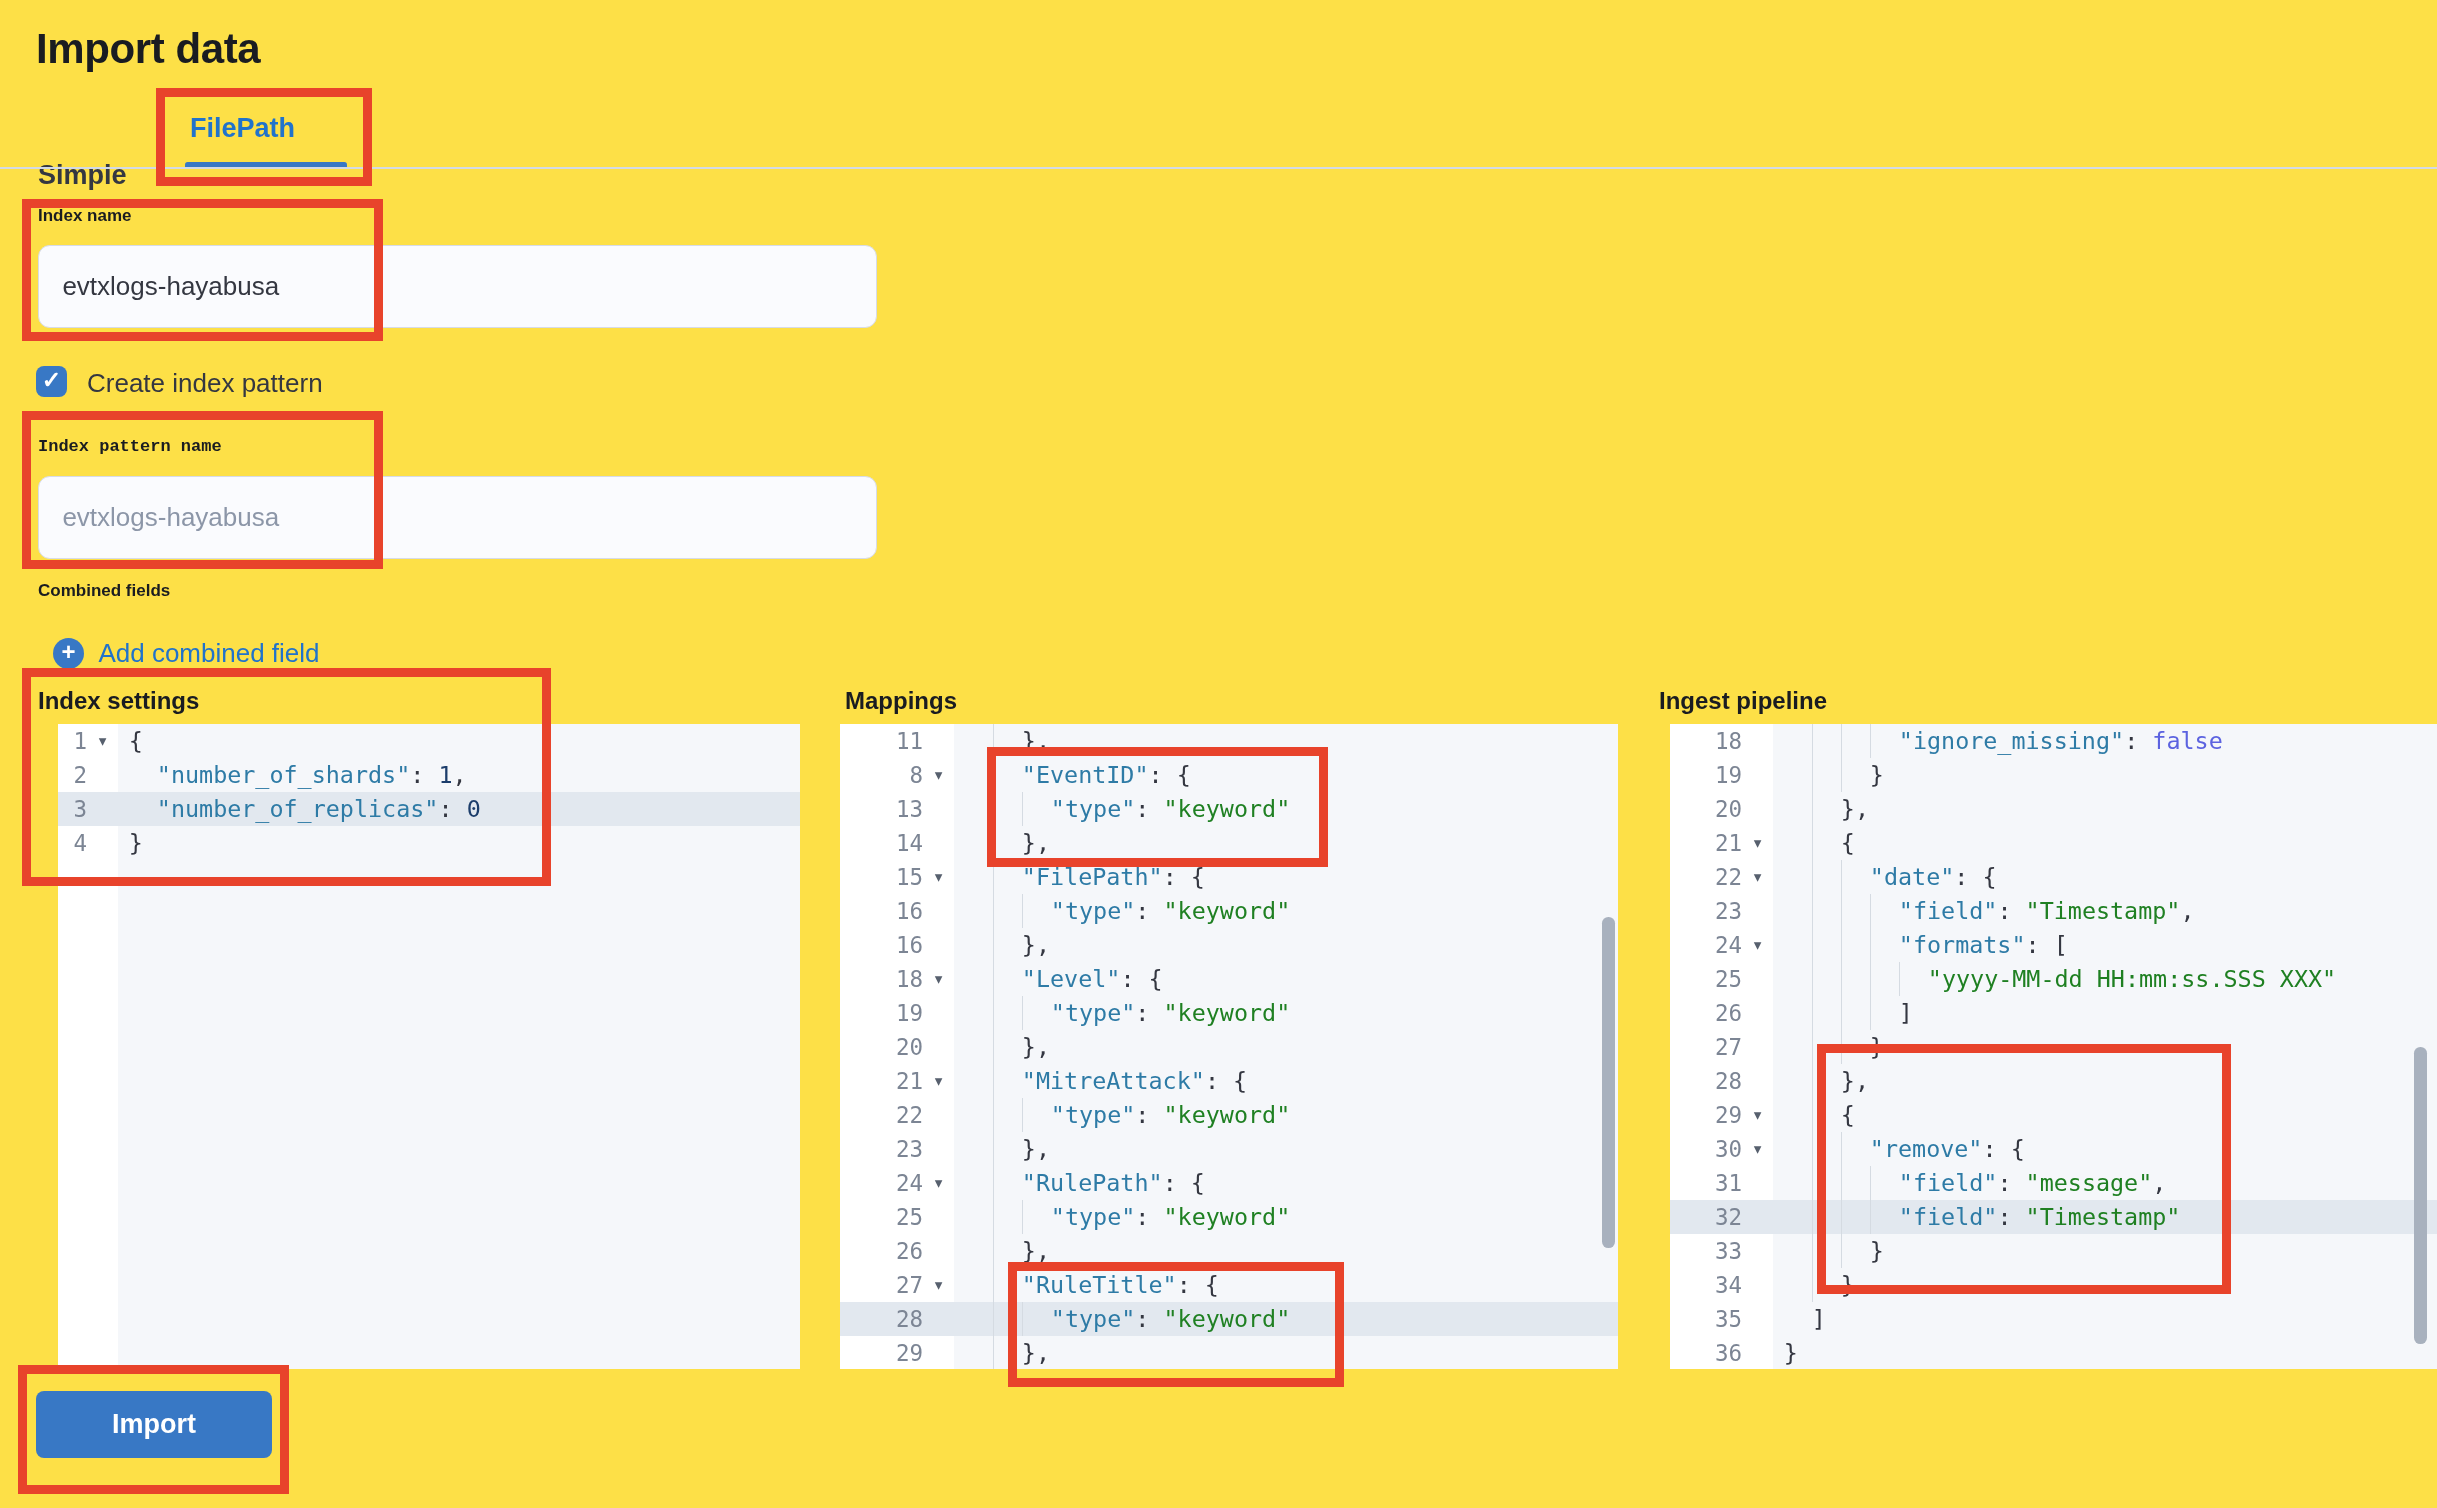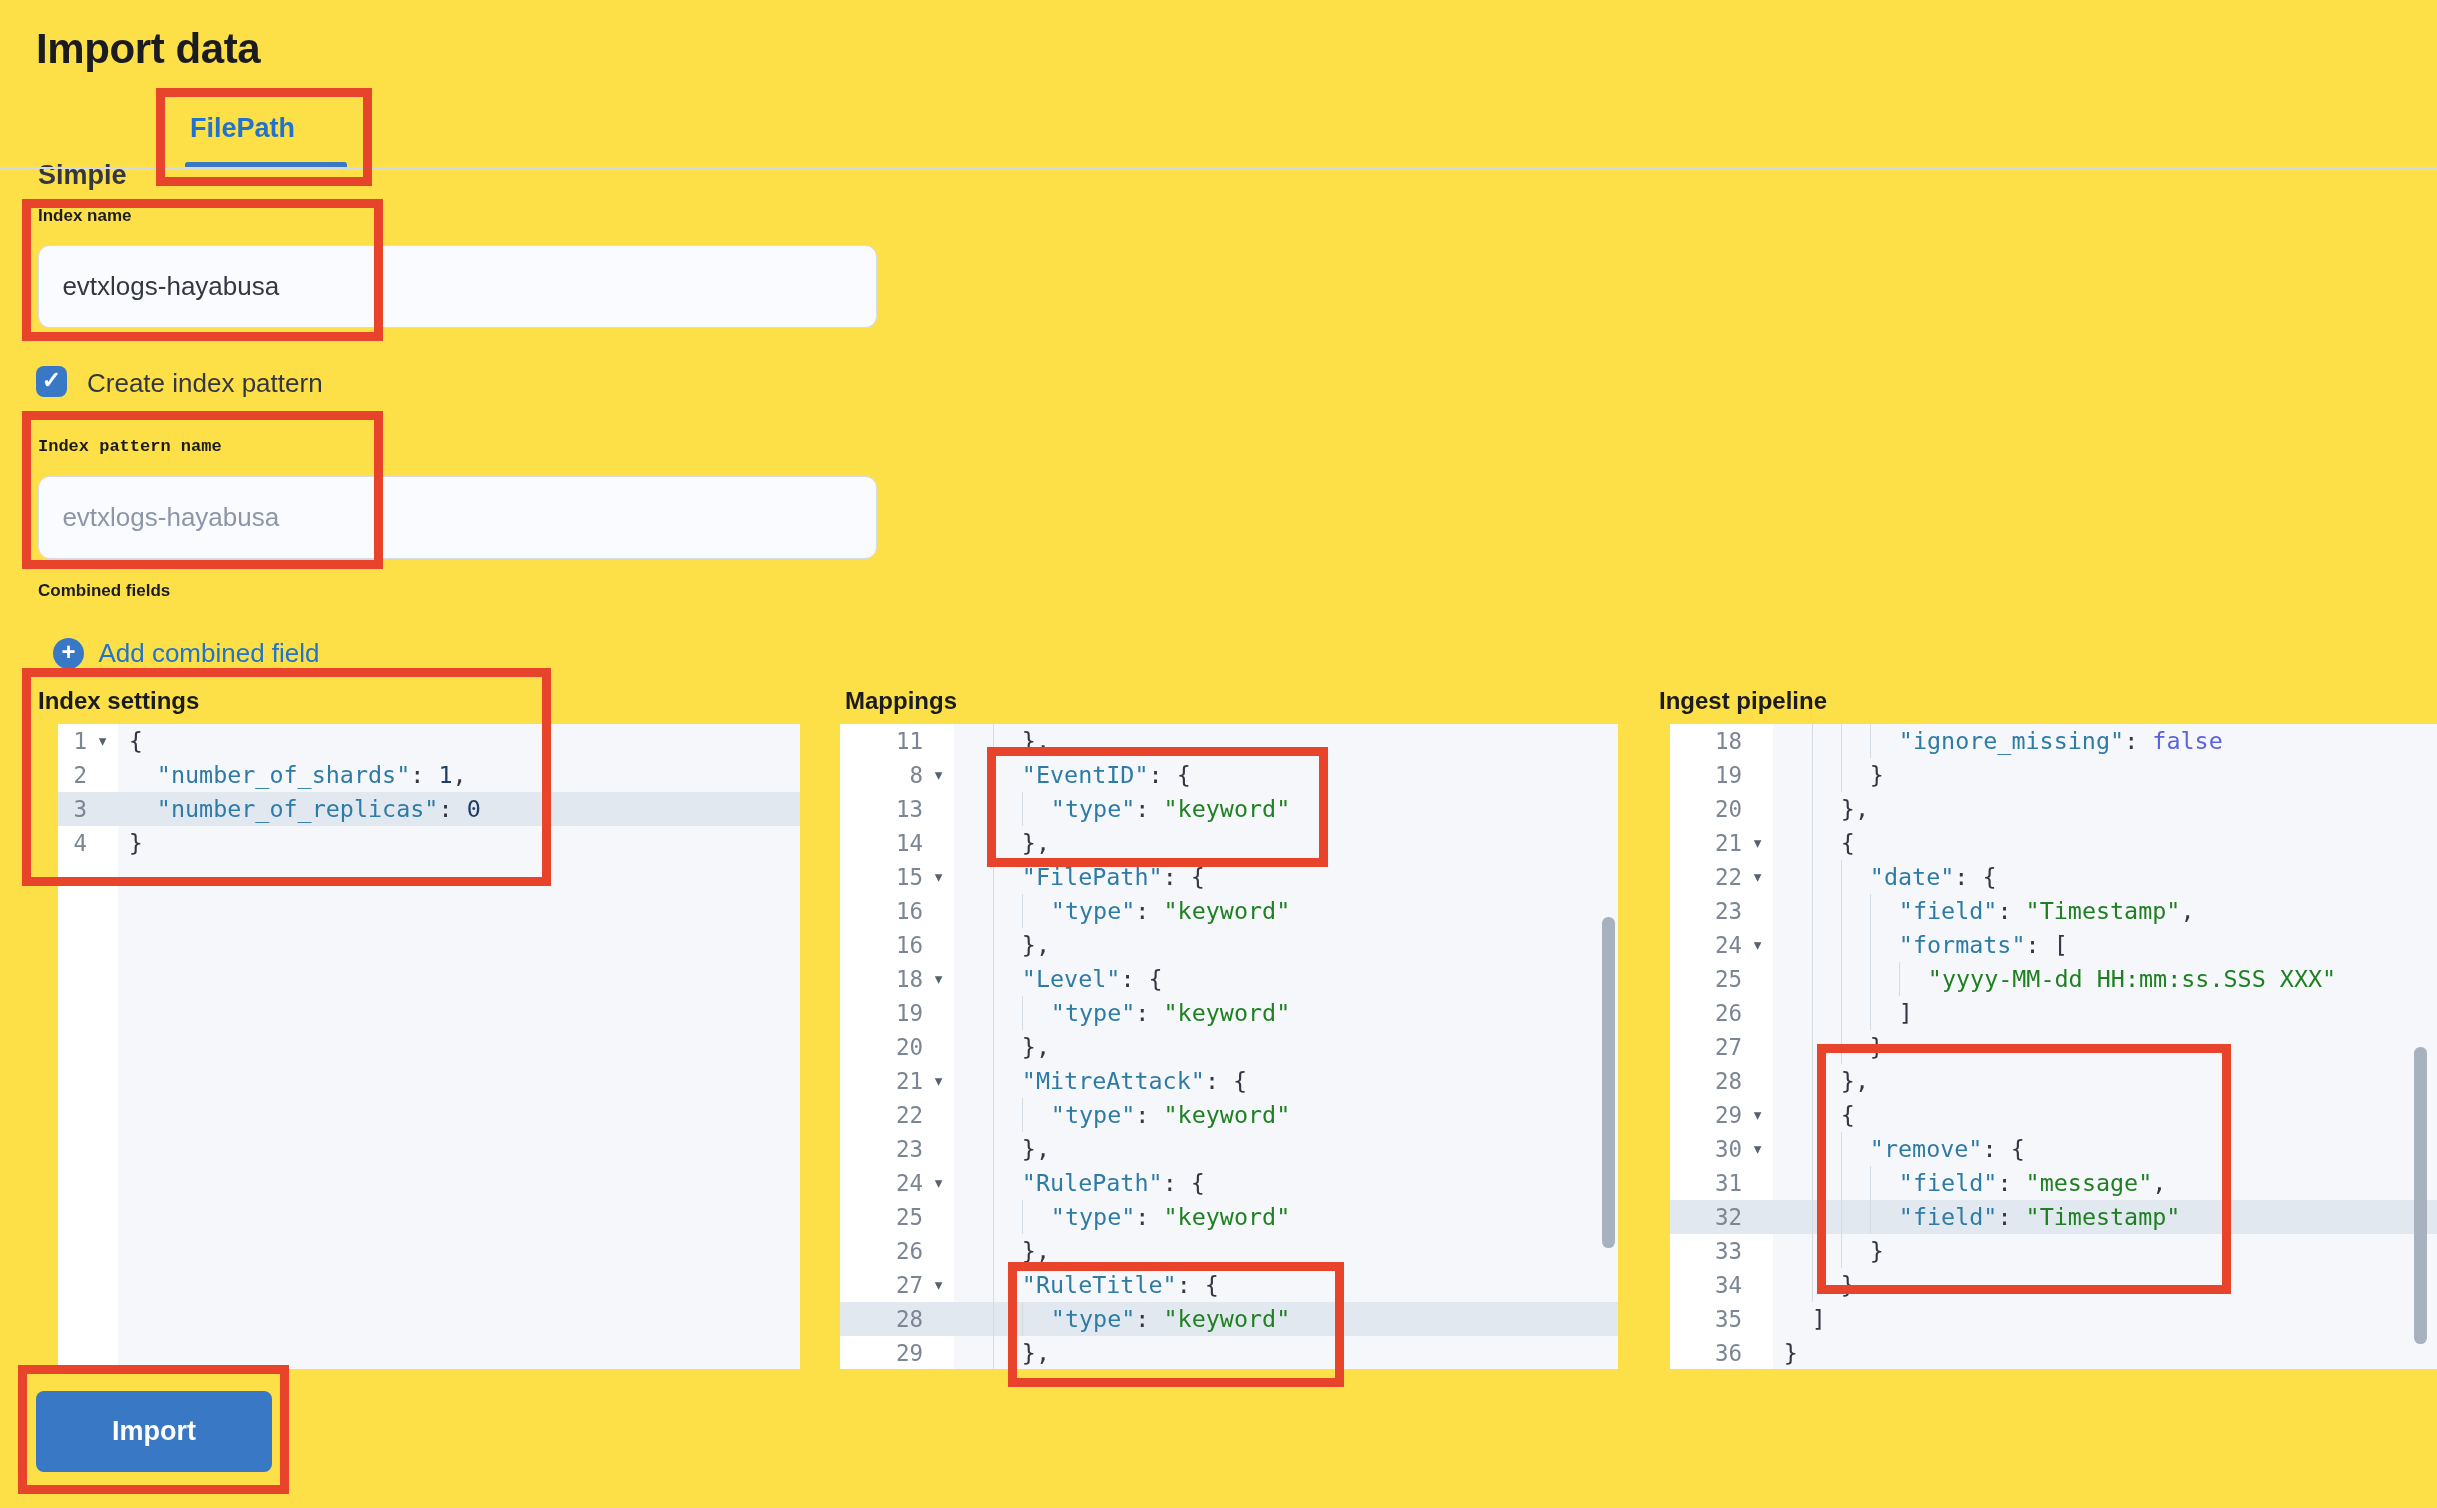--- a/index.html
+++ b/index.html
@@ -46,21 +46,21 @@
   .code{display:flex;align-items:center;padding-left:10.8px;height:100%;}
   .iu{display:inline-block;width:28px;height:100%;flex:0 0 28px;}
   .iu.g{border-left:1.3px solid var(--guide);}
   .tok-key{color:var(--c-key);} .tok-str{color:var(--c-str);} .tok-num{color:var(--c-num);}
   .tok-bool{color:var(--c-bool);} .tok-punc{color:var(--c-punc);}
   .scrollbar{position:absolute;width:12.6px;border-radius:6.3px;background:var(--scroll);cursor:pointer;}
   .sb-mappings{left:1602px;top:917px;height:331px;}
   .sb-ingest{left:2414px;top:1047px;height:297px;}
 
   
-  .import-btn{position:absolute;left:36px;top:1391px;width:236px;height:81px;background:var(--accent);
+  .import-btn{position:absolute;left:36px;top:1391px;width:236px;height:67px;background:var(--accent);
               border:none;border-radius:8px;color:#fff;font-size:27px;font-weight:600;
               font-family:"Liberation Sans",sans-serif;cursor:pointer;}
 
   
   .anno{position:absolute;border:9px solid var(--red);pointer-events:none;z-index:50;}
 </style>
 </head>
 <body>
 
 <div id="page" style="--accent: #3878C5; --link: #2173CB; --red: #E8432B; --edbg: #F5F7FA; --gutbg: #FFFFFF; --activeln: #E2E8EF; --lnum: #7C8594; --guide: #D5DBE2; --scroll: #A8B1BE; --c-key: #2E7BA6; --c-str: #1F8022; --c-num: #1C3D6B; --c-bool: #5C63E0; --c-punc: #343741;">

